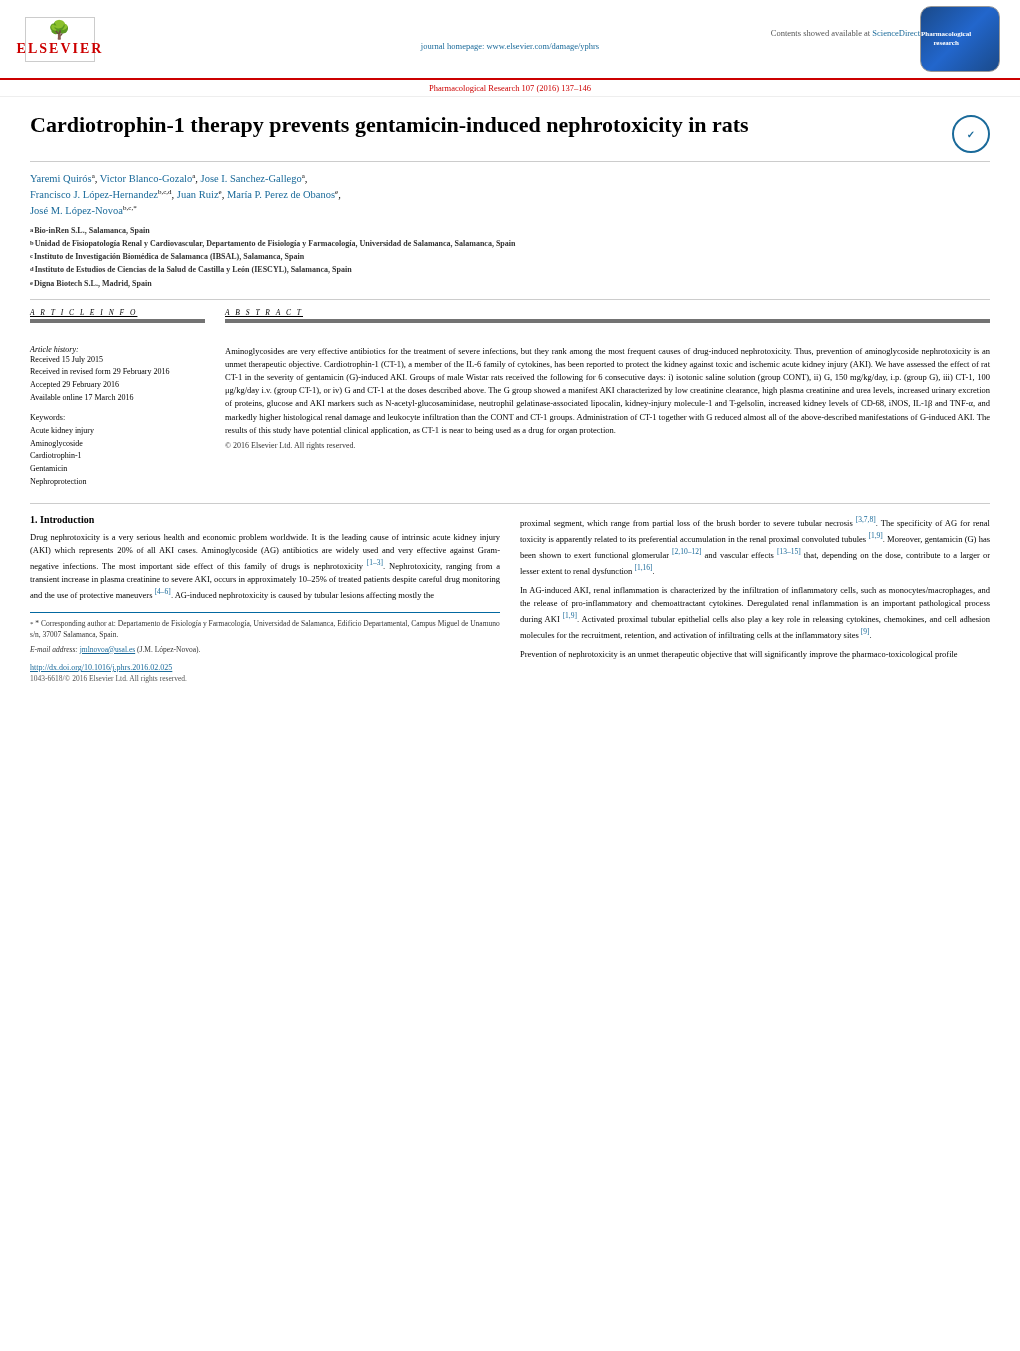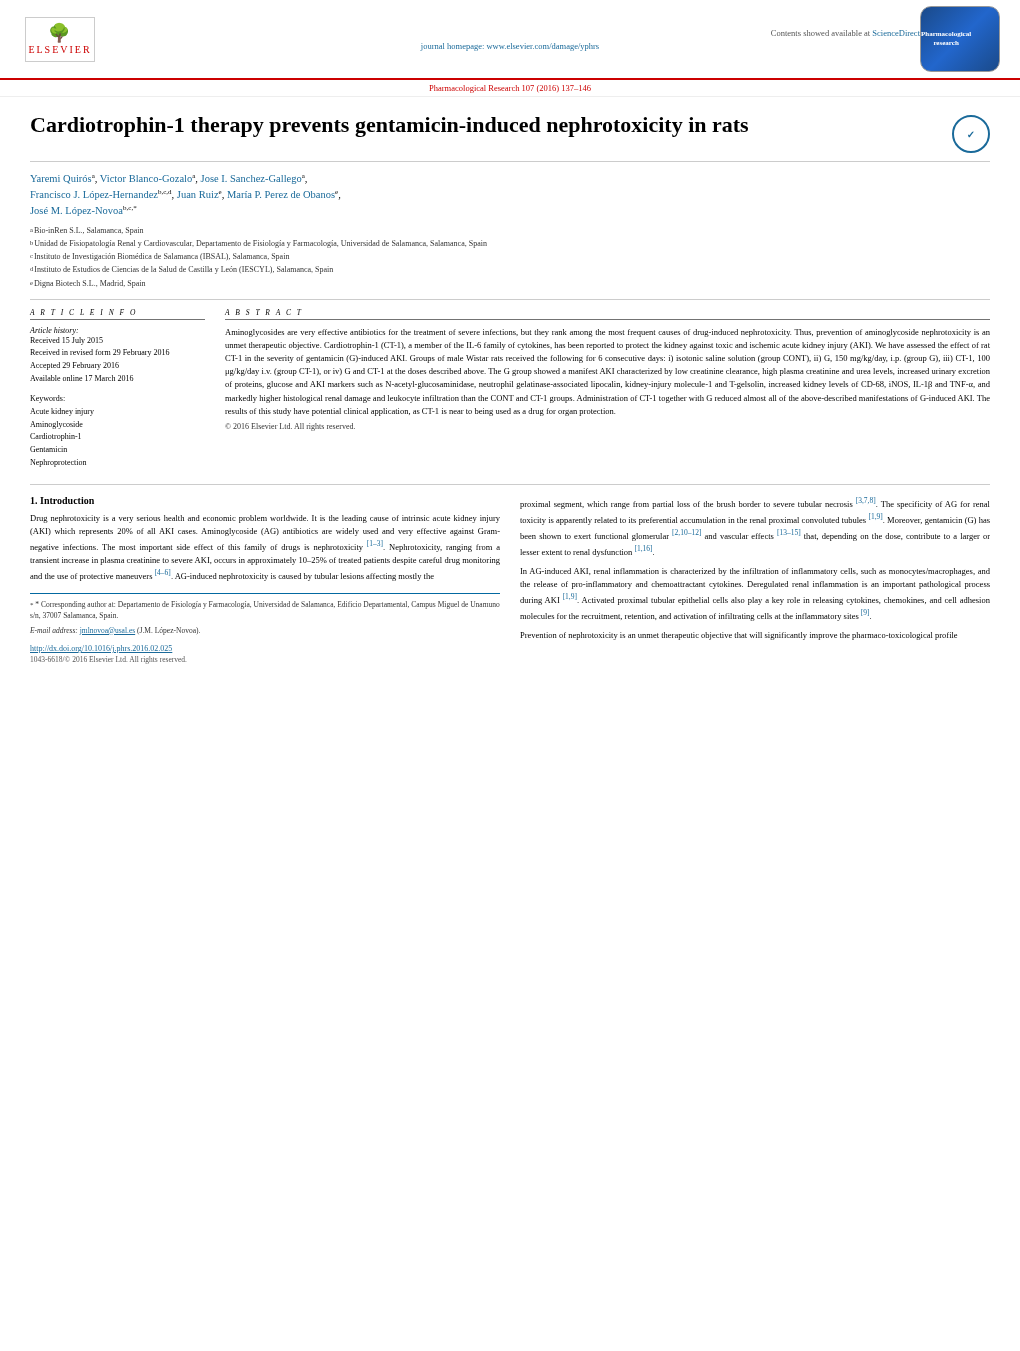--- a/index.html
+++ b/index.html
@@ -60,23 +60,23 @@
       font-size: 7px;
     }
 
     .elsevier-tree {
       font-size: 18px;
       color: #c00;
       line-height: 1;
     }
 
     .elsevier-text {
-      font-size: 10px;
+      font-size: 14px;
       color: #c00;
-      font-weight: normal;
+      font-weight: bold;
       letter-spacing: 2px;
       margin-top: 2px;
     }
 
     .pharmacological-logo {
       width: 80px;
       height: 66px;
       border: 1px solid #999;
       background: linear-gradient(135deg, #1a4a8a 0%, #2266cc 50%, #1a4a8a 100%);
       display: flex;
@@ -156,20 +156,21 @@
     }
 
     
     .affiliations {
       font-size: 8px;
       color: #333;
       margin-bottom: 8px;
       line-height: 1.4;
       border-bottom: 1px solid #ccc;
       padding-bottom: 8px;
+      font-weight: bold;
     }
 
     .affiliation-item {
       display: flex;
       margin-bottom: 2px;
     }
 
     .affil-superscript {
       font-size: 6.5px;
       vertical-align: super;
@@ -193,25 +194,26 @@
     .right-column {
       flex: 1;
       font-size: 8.5px;
     }
 
     .section-header {
       font-size: 7.5px;
       letter-spacing: 2px;
       color: #000;
       font-weight: normal;
-      margin-bottom: 6px;
-      border-bottom: 1px solid #737373;
+      margin-bottom: 22px;
+      border-bottom: 4px solid #737373;
       padding-bottom: 2px;
       font-variant: small-caps;
       font-style: italic;
+      text-decoration: underline;
     }
 
     .article-history {
       margin-bottom: 8px;
     }
 
     .history-item {
       font-size: 8px;
       line-height: 1.6;
     }

